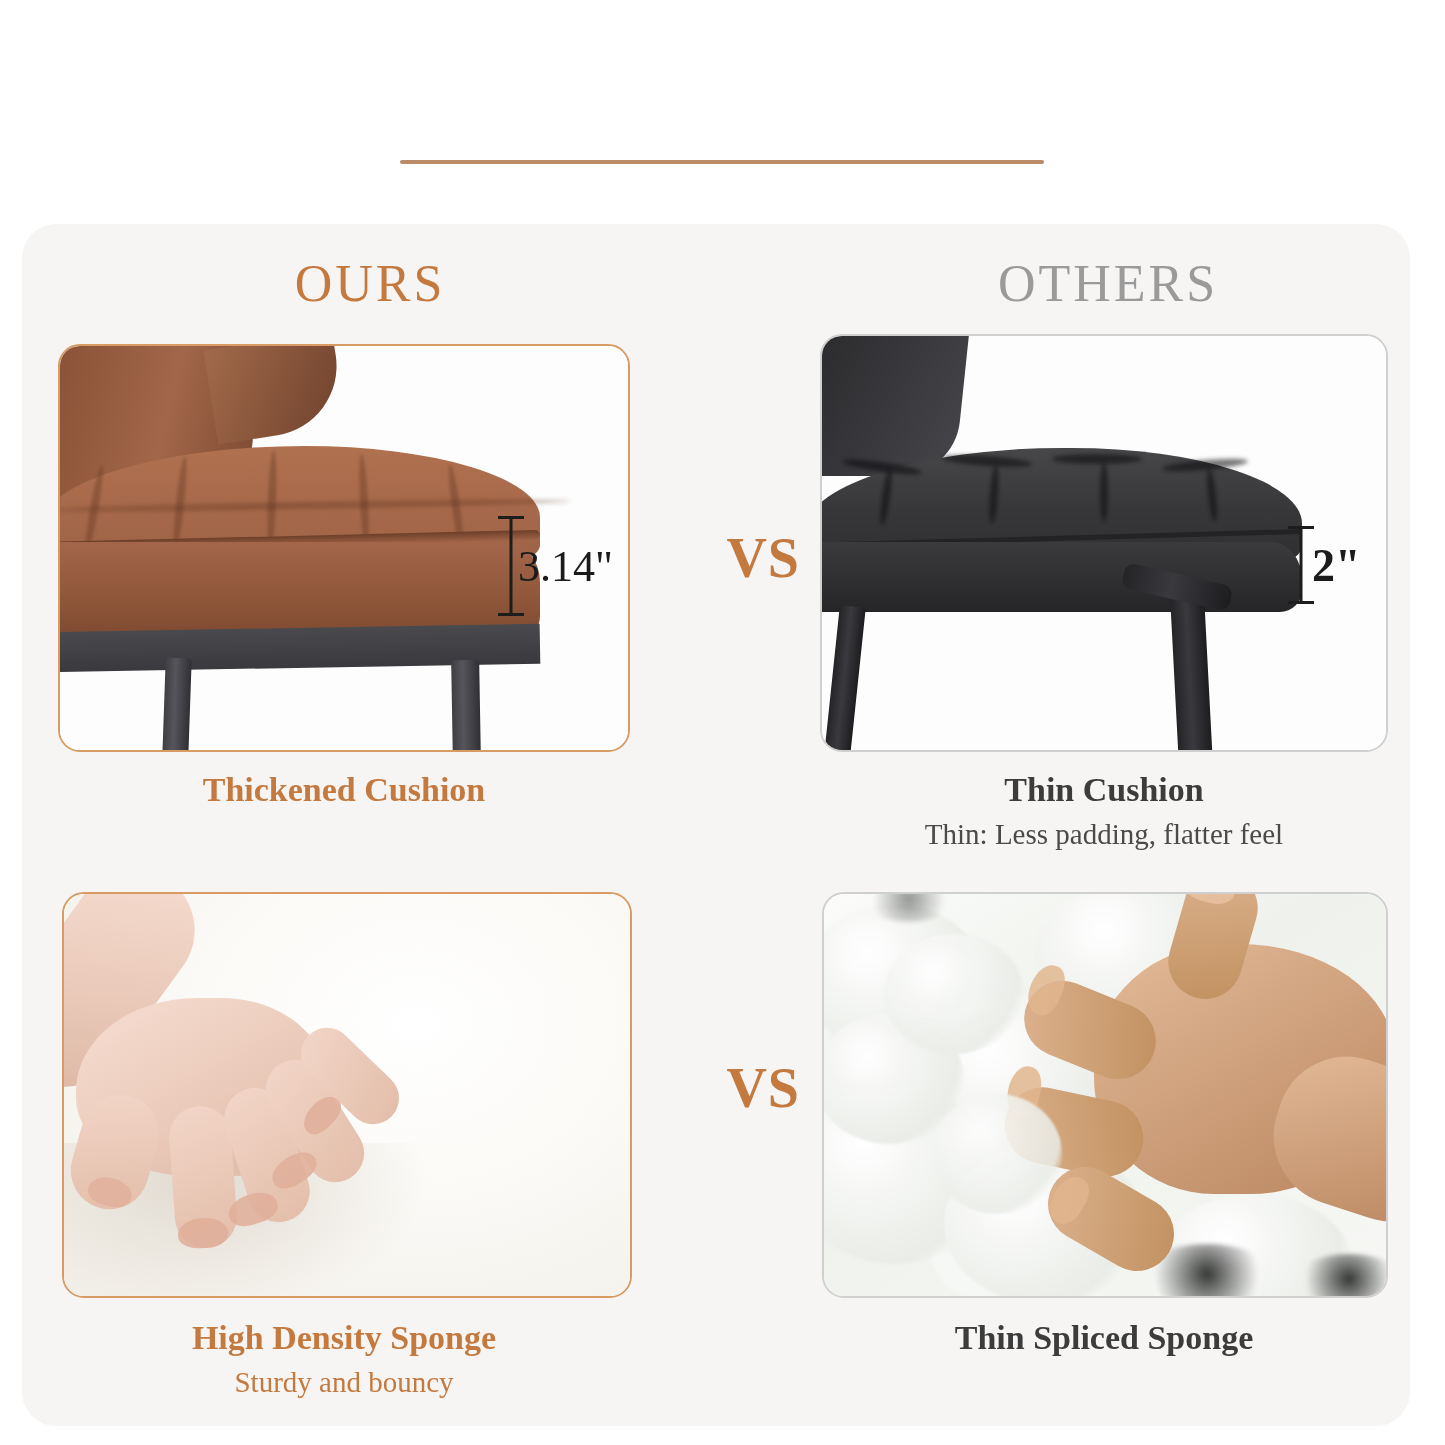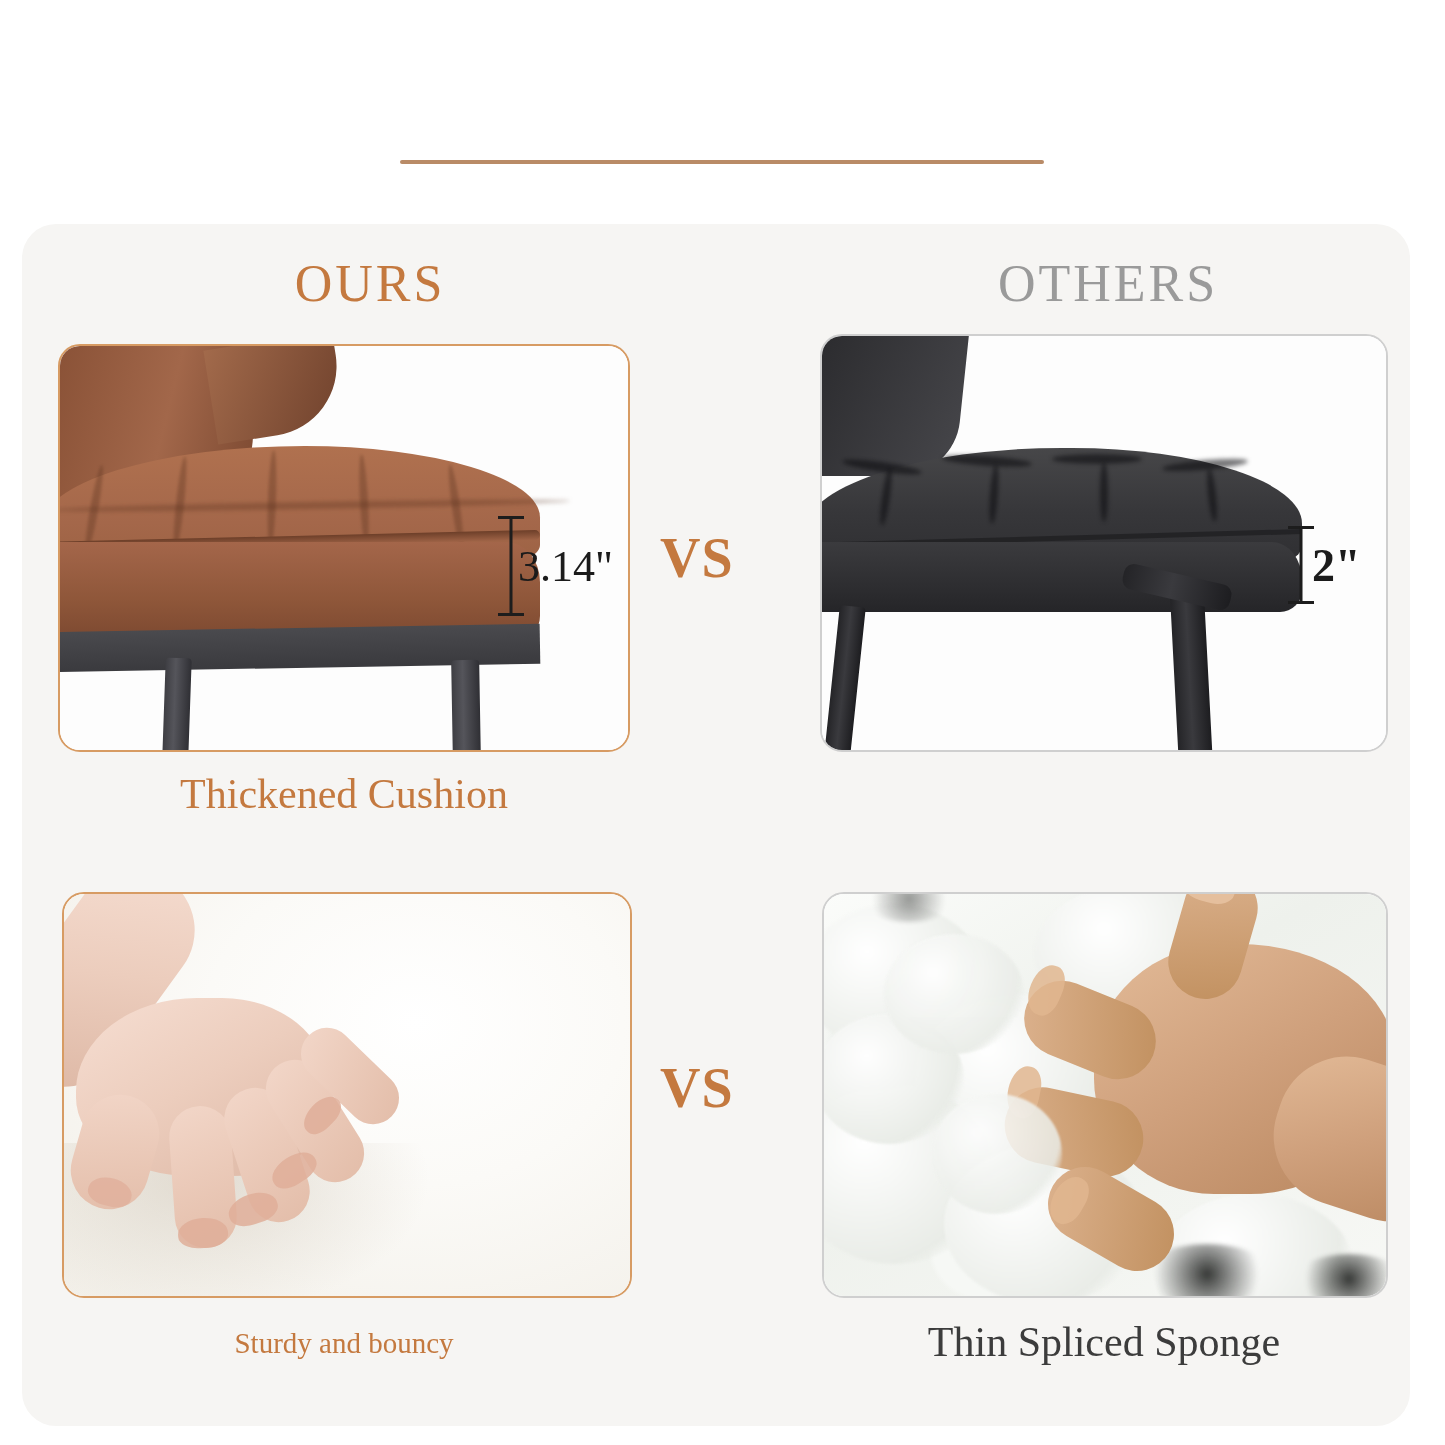--- a/index.html
+++ b/index.html
@@ -200,26 +200,26 @@
   }
   .dim-label.ours  { font-size: 44px; font-weight: 400; }
   .dim-label.other { font-size: 46px; font-weight: 700; }
 
   
   .vs {
     position: absolute;
     font-size: 56px; font-weight: 700; letter-spacing: 1px;
     color: #c4793f;
     line-height: 1;
-    text-align: left;
+    text-align: right;
   }
 
   
   .cap-block { position: absolute; text-align: center; }
-  .cap-title { font-size: 42px; font-weight: 400; line-height: 1.15; }
+  .cap-title { font-size: 34px; font-weight: 700; line-height: 1.15; }
   .cap-sub   { font-size: 29px; font-weight: 400; line-height: 1.25; margin-top: 7px; }
   .cap-block.ours  .cap-title { color: #c4793f; }
   .cap-block.ours  .cap-sub   { color: #c4793f; }
   .cap-block.other .cap-title { color: #3c3c3c; }
   .cap-block.other .cap-sub   { color: #4a4a4a; }
 </style>
 </head>
 <body>
 
 <div class="page">
@@ -292,20 +292,24 @@
 
   <div class="caliper" style="left:1288px; top:526px; width:26px; height:78px;">
     <div class="cap top"></div>
     <div class="bar"></div>
     <div class="cap bot"></div>
   </div>
   <div class="dim-label other" style="left:1312px; top:543px;">2"</div>
 
   <div class="cap-block ours" style="left:58px; top:770px; width:572px;">
     <div class="cap-title">Thickened Cushion</div>
+  </div>
+  <div class="cap-block other" style="left:820px; top:770px; width:568px;">
+    <div class="cap-title">Thin Cushion</div>
+    <div class="cap-sub">Thin: Less padding, flatter feel</div>
   </div>
 
   <div class="card ours r2l">
     <div class="scene">
       <div class="foam-bg"></div>
       <div class="foam-shadow"></div>
 
       <div class="hand" style="left:-40px; top:-16px; width:480px; height:400px;">
 
         <div class="finger skin-l" style="left:14px; top:-20px; width:122px; height:240px; transform:rotate(36deg); border-radius:70px;"></div>
@@ -364,19 +368,20 @@
         <div class="nail" style="left:100px; top:300px; width:50px; height:32px; background:#e0b68f; transform:rotate(-60deg);"></div>
       </div>
 
       <div class="fib-clump" style="left:-10px; top:120px; width:150px; height:130px; opacity:.95;"></div>
       <div class="fib-clump" style="left:60px;  top:40px;  width:140px; height:120px; opacity:.9;"></div>
       <div class="fib-clump" style="left:108px; top:200px; width:130px; height:120px; opacity:.85;"></div>
     </div>
   </div>
 
   <div class="cap-block ours" style="left:58px; top:1318px; width:572px;">
+    <div class="cap-title">High Density Sponge</div>
     <div class="cap-sub">Sturdy and bouncy</div>
   </div>
   <div class="cap-block other" style="left:820px; top:1318px; width:568px;">
     <div class="cap-title">Thin Spliced Sponge</div>
   </div>
 
 </div>
 
 </body></html>

